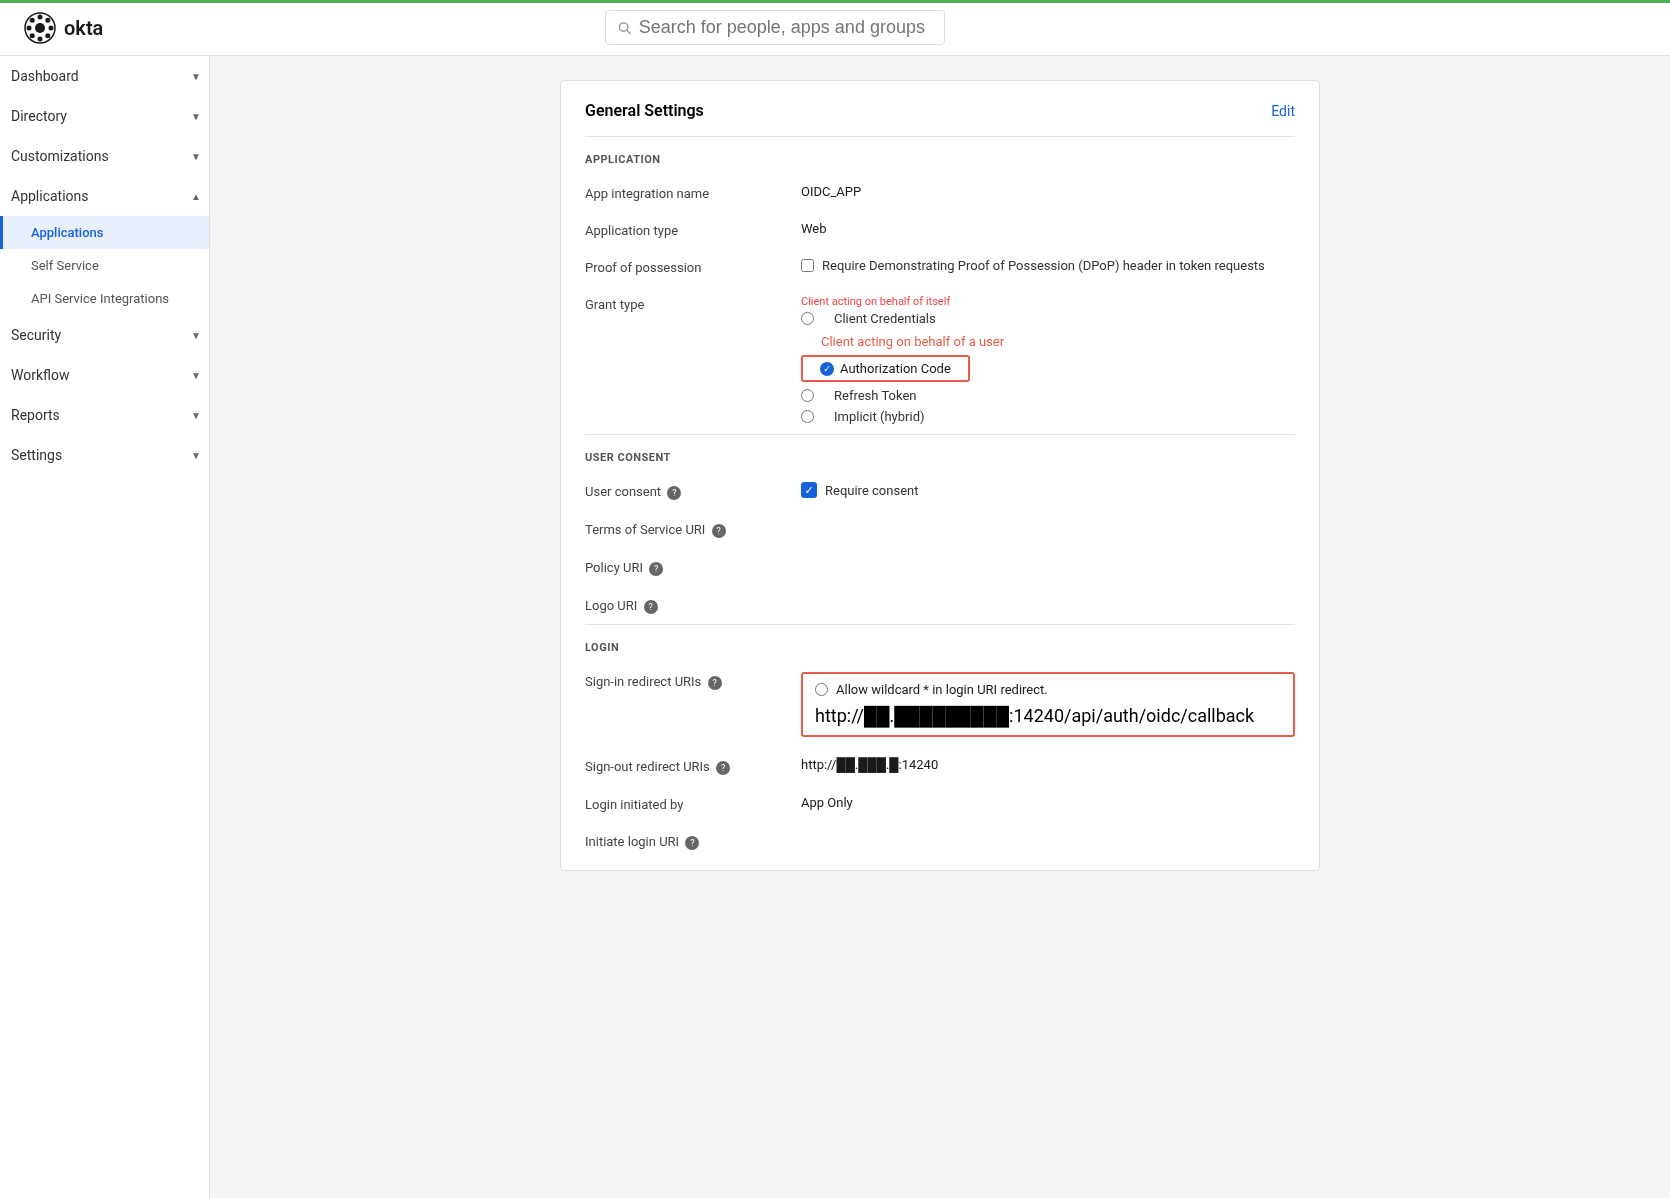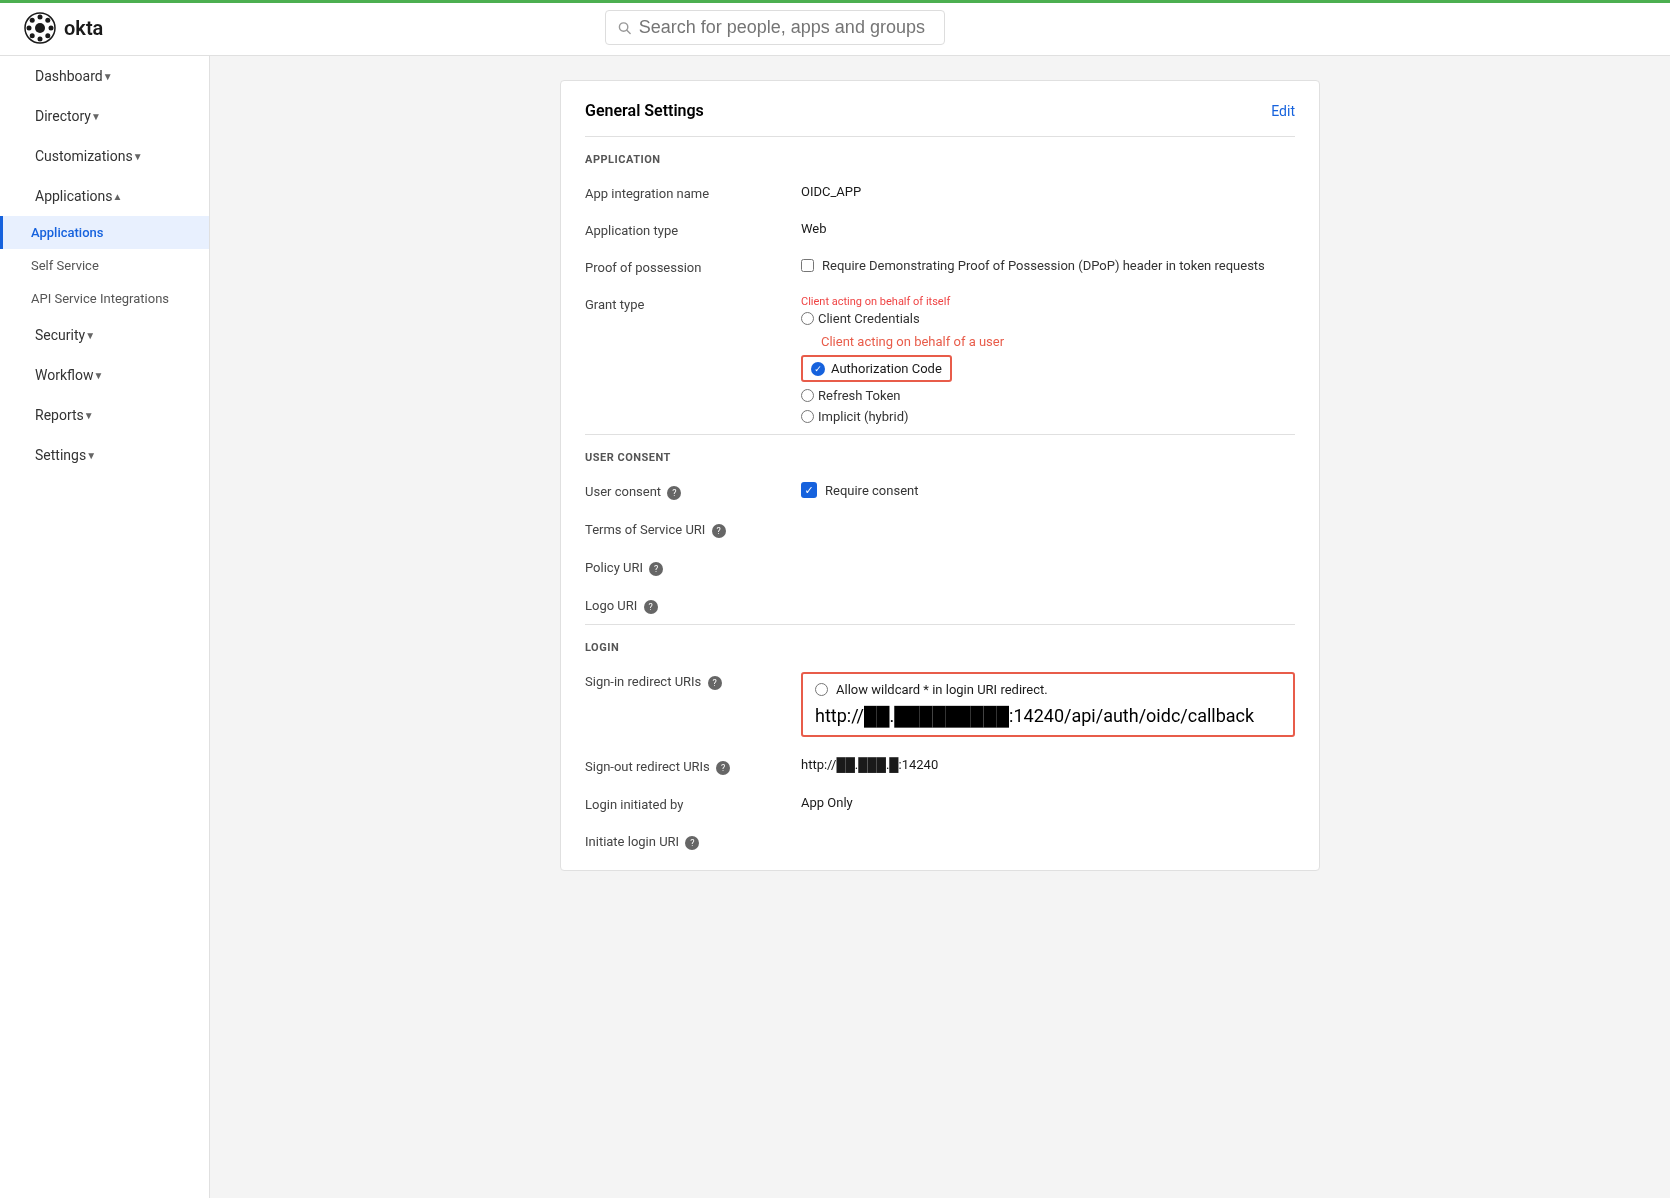--- a/index.html
+++ b/index.html
@@ -27,24 +27,23 @@
 
     
     .layout { display: flex; margin-top: 56px; min-height: calc(100vh - 56px); }
 
     
     .sidebar {
       width: 210px; background: #fff; border-right: 1px solid #e0e0e0;
       flex-shrink: 0; overflow-y: auto;
     }
     .sidebar-item {
-      display: flex; align-items: center; 
-      padding: 12px 24px; cursor: pointer; color: #333; font-size: 14px;
+      display: flex; align-items: center; justify-content: space-between;
+      padding: 12px 8px; cursor: pointer; color: #333; font-size: 14px;
       border-left: 3px solid transparent;
-      margin-left: 8px;
     }
     .sidebar-item .chevron { font-size: 10px; color: #666; }
     .sidebar-sub { padding-left: 0; }
     .sidebar-sub-item {
       padding: 9px 16px 9px 28px; cursor: pointer; font-size: 13px; color: #555;
       display: block; border-left: 3px solid transparent;
     }
     .sidebar-sub-item.active { background: #e8f0fe; color: #1662dd; font-weight: 500; border-left-color: #1662dd; }
 
     
@@ -71,29 +70,29 @@
 
     .field-row {
       display: flex; align-items: flex-start;
       padding: 10px 24px;
       gap: 16px;
     }
     .field-label {
       width: 200px; flex-shrink: 0; font-size: 13px; color: #444; padding-top: 2px;
     }
     .field-value { font-size: 13px; color: #1a1a1a; flex: 1; }
-    .radio-item { display: flex; align-items: center; gap: 4px; font-size: 13px; color: #333; }
+    .radio-item { display: flex; align-items: center; gap: 20px; font-size: 13px; color: #333; }
     .radio-item input[type="radio"] { margin: 0; }
     .checkbox-item { display: flex; align-items: center; gap: 8px; font-size: 13px; color: #333; }
     .checkbox-item input[type="checkbox"] { margin: 0; }
 
     
     .highlight-box {
       border: 2px solid #e85c4a; border-radius: 3px;
-      padding: 4px 8px; display: inline-flex; align-items: center; gap: 6px;
+      padding: 4px 17px; display: inline-flex; align-items: center; gap: 6px;
       background: #fff;
     }
     .highlight-box .cb-checked {
       width: 14px; height: 14px; border-radius: 50%;
       background: #1662dd; display: inline-flex; align-items: center; justify-content: center;
     }
     .highlight-box .cb-checked::after {
       content: '✓'; color: white; font-size: 9px;
     }
 

